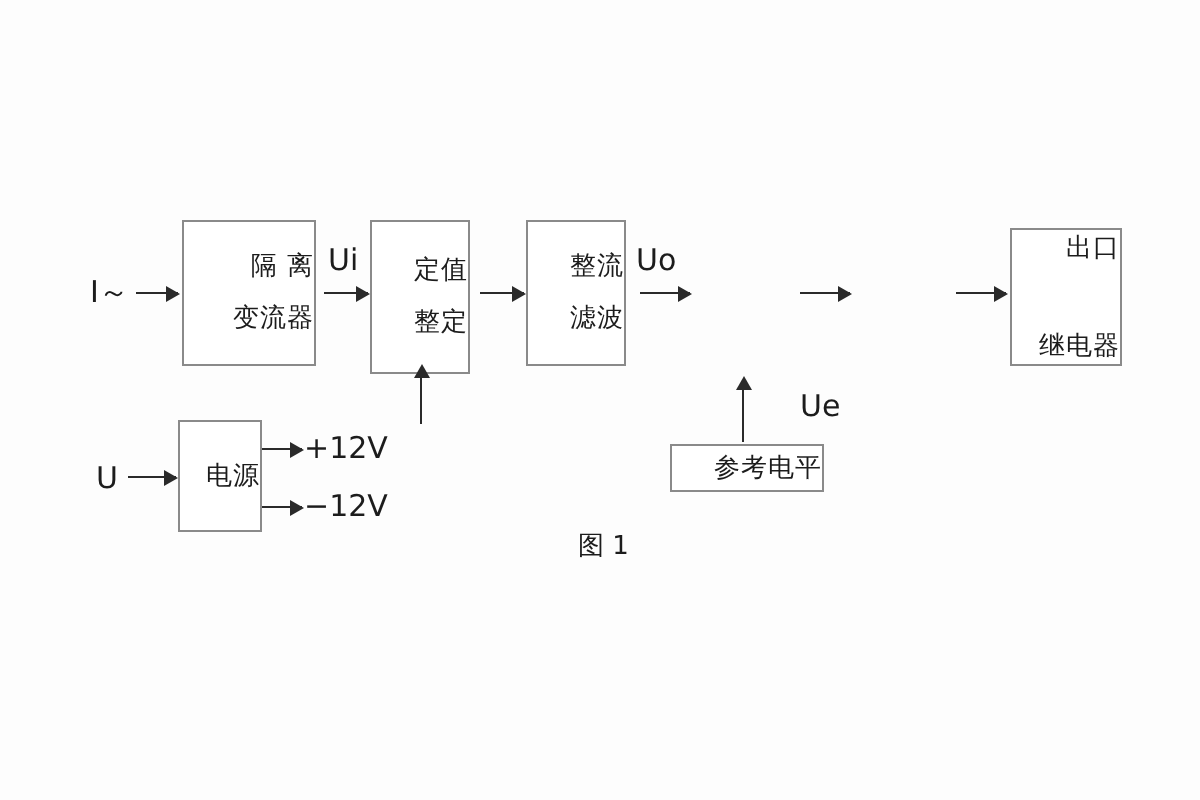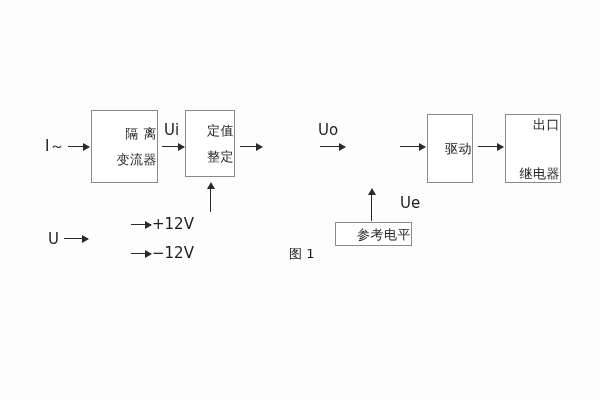--- a/index.html
+++ b/index.html
@@ -48,20 +48,21 @@
   }
   .label.sig {
     font-size: 15px;
   }
   .caption {
     position: absolute;
     color: #1c1c1c;
     font-size: 13px;
     white-space: nowrap;
     line-height: 1;
+    margin-top: 20px;
   }
   
   .arrow-h {
     position: absolute;
     height: 0;
     border-top: 1.3px solid #2a2a2a;
   }
   .arrow-h::after {
     content: "";
     position: absolute;
@@ -100,48 +101,52 @@
   <div class="arrow-h" style="left:68px; top:146px; width:21px;"></div>
 
   <div class="box" style="left:91px; top:110px; width:67px; height:73px;">
     <span class="ln">隔 离</span>
     <span class="ln">变流器</span>
   </div>
 
   <div class="label sig" style="left:164px; top:123px;">Ui</div>
   <div class="arrow-h" style="left:162px; top:146px; width:22px;"></div>
 
-  <div class="box" style="left:185px; top:110px; width:50px; height:67px;">
+  <div class="box" style="left:185px; top:110px; width:50px; height:77px;">
     <span class="ln">定值</span>
     <span class="ln">整定</span>
   </div>
 
   <div class="arrow-h" style="left:240px; top:146px; width:22px;"></div>
 
+  <div class="box" style="left:263px; top:110px; width:50px; height:73px;">
+    <span class="ln">整流</span>
+    <span class="ln">滤波</span>
+  </div>
 
   <div class="label sig" style="left:318px; top:123px;">Uo</div>
   <div class="arrow-h" style="left:320px; top:146px; width:25px;"></div>
 
 
   <div class="arrow-h" style="left:400px; top:146px; width:25px;"></div>
 
-  <div class="box single" style="left:427px; top:114px; width:46px; height:69px;">
-    <span class="ln">驱动</span>
-  </div>
 
   <div class="arrow-h" style="left:478px; top:146px; width:25px;"></div>
 
   <div class="box" style="left:505px; top:114px; width:56px; height:69px;gap:23px;">
     <span class="ln">出口</span>
     <span class="ln">继电器</span>
   </div>
 
   <div class="label sig" style="left:48px; top:232px;">U</div>
   <div class="arrow-h" style="left:64px; top:238px; width:24px;"></div>
 
+  <div class="box single" style="left:89px; top:210px; width:42px; height:56px;">
+    <span class="ln">电源</span>
+  </div>
 
   <div class="arrow-h" style="left:131px; top:224px; width:20px;"></div>
   <div class="label" style="left:152px; top:217px;">+12V</div>
 
   <div class="arrow-h" style="left:131px; top:253px; width:20px;"></div>
   <div class="label" style="left:152px; top:246px;">−12V</div>
 
 
   <div class="arrow-v" style="left:210px; top:188px; height:24px;"></div>
 

